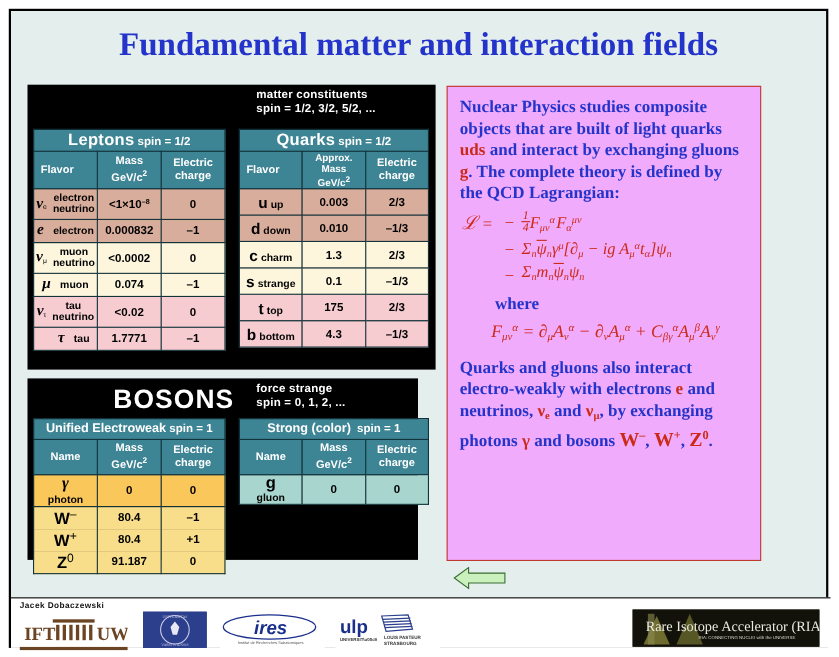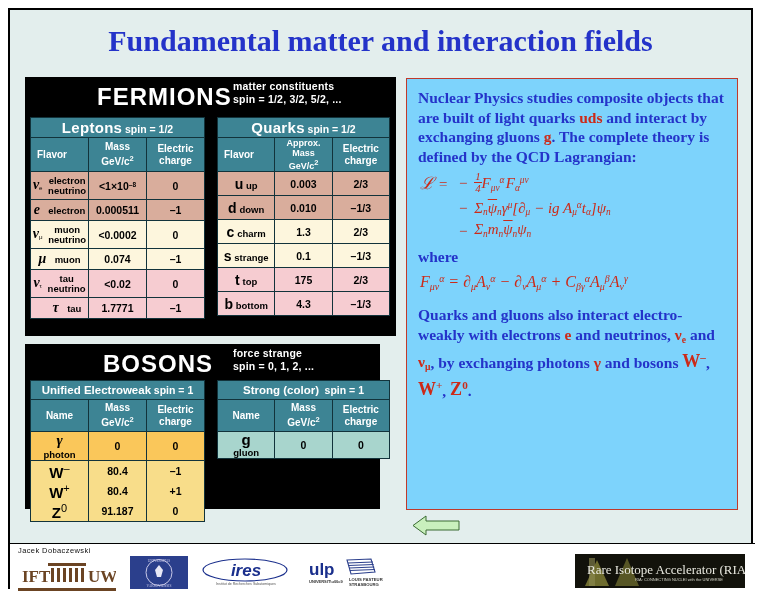--- a/index.html
+++ b/index.html
@@ -54,70 +54,69 @@
   .nm{font-weight:bold;font-size:9.5px;}
   .nm2{font-weight:bold;font-size:9.5px;line-height:10px;display:inline-block;
        vertical-align:middle;}
   .val{font-weight:bold;font-size:10.5px;color:#000;}
   .valr{font-weight:bold;font-size:10.5px;color:#000;text-align:right;
         padding-right:8px;}
   .bname{font-weight:bold;font-size:15px;line-height:15px;}
   .bsub{font-weight:bold;font-size:9.5px;line-height:11px;}
 
   
-  #yellowbox{position:absolute;left:396px;top:68px;width:332px;height:432px;
-     background:#7dd3fc;border:1px solid #c0392b;box-sizing:border-box;
+  #yellowbox{position:absolute;left:396px;top:68px;width:286px;height:432px;
+     background:#f0abfc;border:1px solid #c0392b;box-sizing:border-box;
      padding:9px 10px 0 11px;}
   #yellowbox .para{font-family:"Liberation Serif",serif;font-weight:bold;
      font-size:15.5px;line-height:19.5px;color:#2433c9;}
   .red{color:#cc2a18;}
   .eq{font-family:"Liberation Serif",serif;color:#cc2a18;font-style:italic;
       font-size:15px;line-height:17px;}
   .eqw{font-family:"Liberation Serif",serif;font-weight:bold;font-size:15.5px;
-       color:#2433c9;}
+       color:#2433c9;margin-left:32px;}
   sub{font-size:.62em;vertical-align:-.28em;}
   sup{font-size:.62em;vertical-align:.5em;}
   .frac{display:inline-block;vertical-align:-.35em;text-align:center;
         font-size:.72em;line-height:1em;}
   .frac .n{display:block;border-bottom:1px solid #cc2a18;padding:0 1px;}
   .frac .d{display:block;padding:0 1px;}
 
   
   #urlbox{position:absolute;left:458px;top:504px;width:165px;height:23px;
     background:#fdfbd8;border:1px solid #000;border-radius:11px;
     box-sizing:border-box;text-align:center;line-height:21px;
     font-family:"Liberation Serif",serif;font-weight:bold;font-size:12.5px;
     color:#cc2a18;}
   #backarrow{position:absolute;left:402px;top:505px;width:48px;height:21px;}
 
   
   #footer{position:absolute;left:0;top:533px;width:745px;height:46px;
     background:#ffffff;border-top:1px solid #000;box-sizing:border-box;}
   .author{position:absolute;left:8px;top:2px;font-size:7.5px;color:#111;
-          font-family:"Liberation Sans",sans-serif;letter-spacing:.4px;}
+          font-family:"Liberation Sans",sans-serif;letter-spacing:.4px;font-weight:bold;}
 
   .logo{position:absolute;}
   #logo-ift{left:8px;top:14px;width:98px;height:30px;background:#ffffff;
             border-bottom:3px solid #6b4423;}
   #logo-uw{left:120px;top:12px;width:58px;height:33px;
            background:#2b3f8c;}
   #logo-ires{left:190px;top:12px;width:95px;height:33px;background:#ffffff;}
   #logo-ulp{left:295px;top:12px;width:95px;height:33px;background:#ffffff;}
   #logo-ria{left:565px;top:10px;width:170px;height:34px;background:#1a1a10;}
 </style>
 </head>
 <body>
 
 <div class="slide">
 
   <div class="title">Fundamental matter and interaction fields</div>
 
   <div class="blackpanel" id="fermion-panel">
     <div class="panel-head">
-      <div class="panel-title" id="fermion-title">FERMIONS</div>
       <div class="panel-sub">
         <div>matter constituents</div>
         <div>spin = 1/2, 3/2, 5/2, ...</div>
       </div>
     </div>
 
     <table class="ptable" id="leptons-table" style="left:5px;top:40px;width:175px;">
       <tbody>
           <tr>
         <td class="grp" colspan="3" style="height:19px;">
@@ -143,21 +142,21 @@
           <span class="nm2"><span>electron</span><br><span>neutrino</span></span>
         </td>
         <td class="valr"><span>&lt;1×10</span><sup>–8</sup></td>
         <td class="val">0</td>
       </tr>
       <tr class="r1">
         <td class="cellflavor" style="height:20px;">
           <span class="sym">e</span>&nbsp;&nbsp;
           <span class="nm">electron</span>
         </td>
-        <td class="valr">0.000511</td>
+        <td class="valr">0.000832</td>
         <td class="val">–1</td>
       </tr>
 
       <tr class="r2">
         <td class="cellflavor" style="height:27px;">
           <span class="sym">ν</span><sub>μ</sub>&nbsp;
           <span class="nm2"><span>muon</span><br><span>neutrino</span></span>
         </td>
         <td class="valr">&lt;0.0002</td>
         <td class="val">0</td>
@@ -375,21 +374,21 @@
           <td style="padding:0;">
             Σ<sub>n</sub><i>m</i><sub>n</sub><span style="text-decoration:overline;"><i>ψ</i></span><sub>n</sub><i>ψ</i><sub>n</sub>
           </td>
         </tr>
       </tbody>
         </table>
     </div>
 
     <div class="eqw" style="margin-top:6px;">where</div>
 
-    <div class="eq" style="margin-top:4px;margin-left:2px;font-size:16px;">
+    <div class="eq" style="margin-top:4px;margin-left:2px;font-size:16px;text-align:center;">
       <i>F</i><sub>μν</sub><sup>α</sup> = ∂<sub>μ</sub><i>A</i><sub>ν</sub><sup>α</sup> − ∂<sub>ν</sub><i>A</i><sub>μ</sub><sup>α</sup> + <i>C</i><sub>βγ</sub><sup>α</sup><i>A</i><sub>μ</sub><sup>β</sup><i>A</i><sub>ν</sub><sup>γ</sup>
     </div>
 
     <div class="para" style="margin-top:10px;"><span>Quarks and gluons also interact electro-weakly with electrons </span><span class="red">e</span><span> and neutrinos, </span><span class="red"><span>ν</span><sub>e</sub></span><span> and </span><span class="red"><span>ν</span><sub>μ</sub></span><span>, by exchanging photons </span><span class="red">γ</span><span> and bosons </span><span class="red" style="font-size:18px;"><span>W</span><sup>–</sup></span>, <span class="red" style="font-size:18px;"><span>W</span><sup>+</sup></span>, <span class="red" style="font-size:18px;"><span>Z</span><sup>0</sup></span><span>.</span></div>
   </div>
 
   <svg id="backarrow" viewBox="0 0 48 21">
     <polygon points="1,10.5 14,1 14,6 47,6 47,15 14,15 14,20" fill="#c9f0bd" stroke="#3a6b33" stroke-width="1"></polygon>
   </svg>
 

